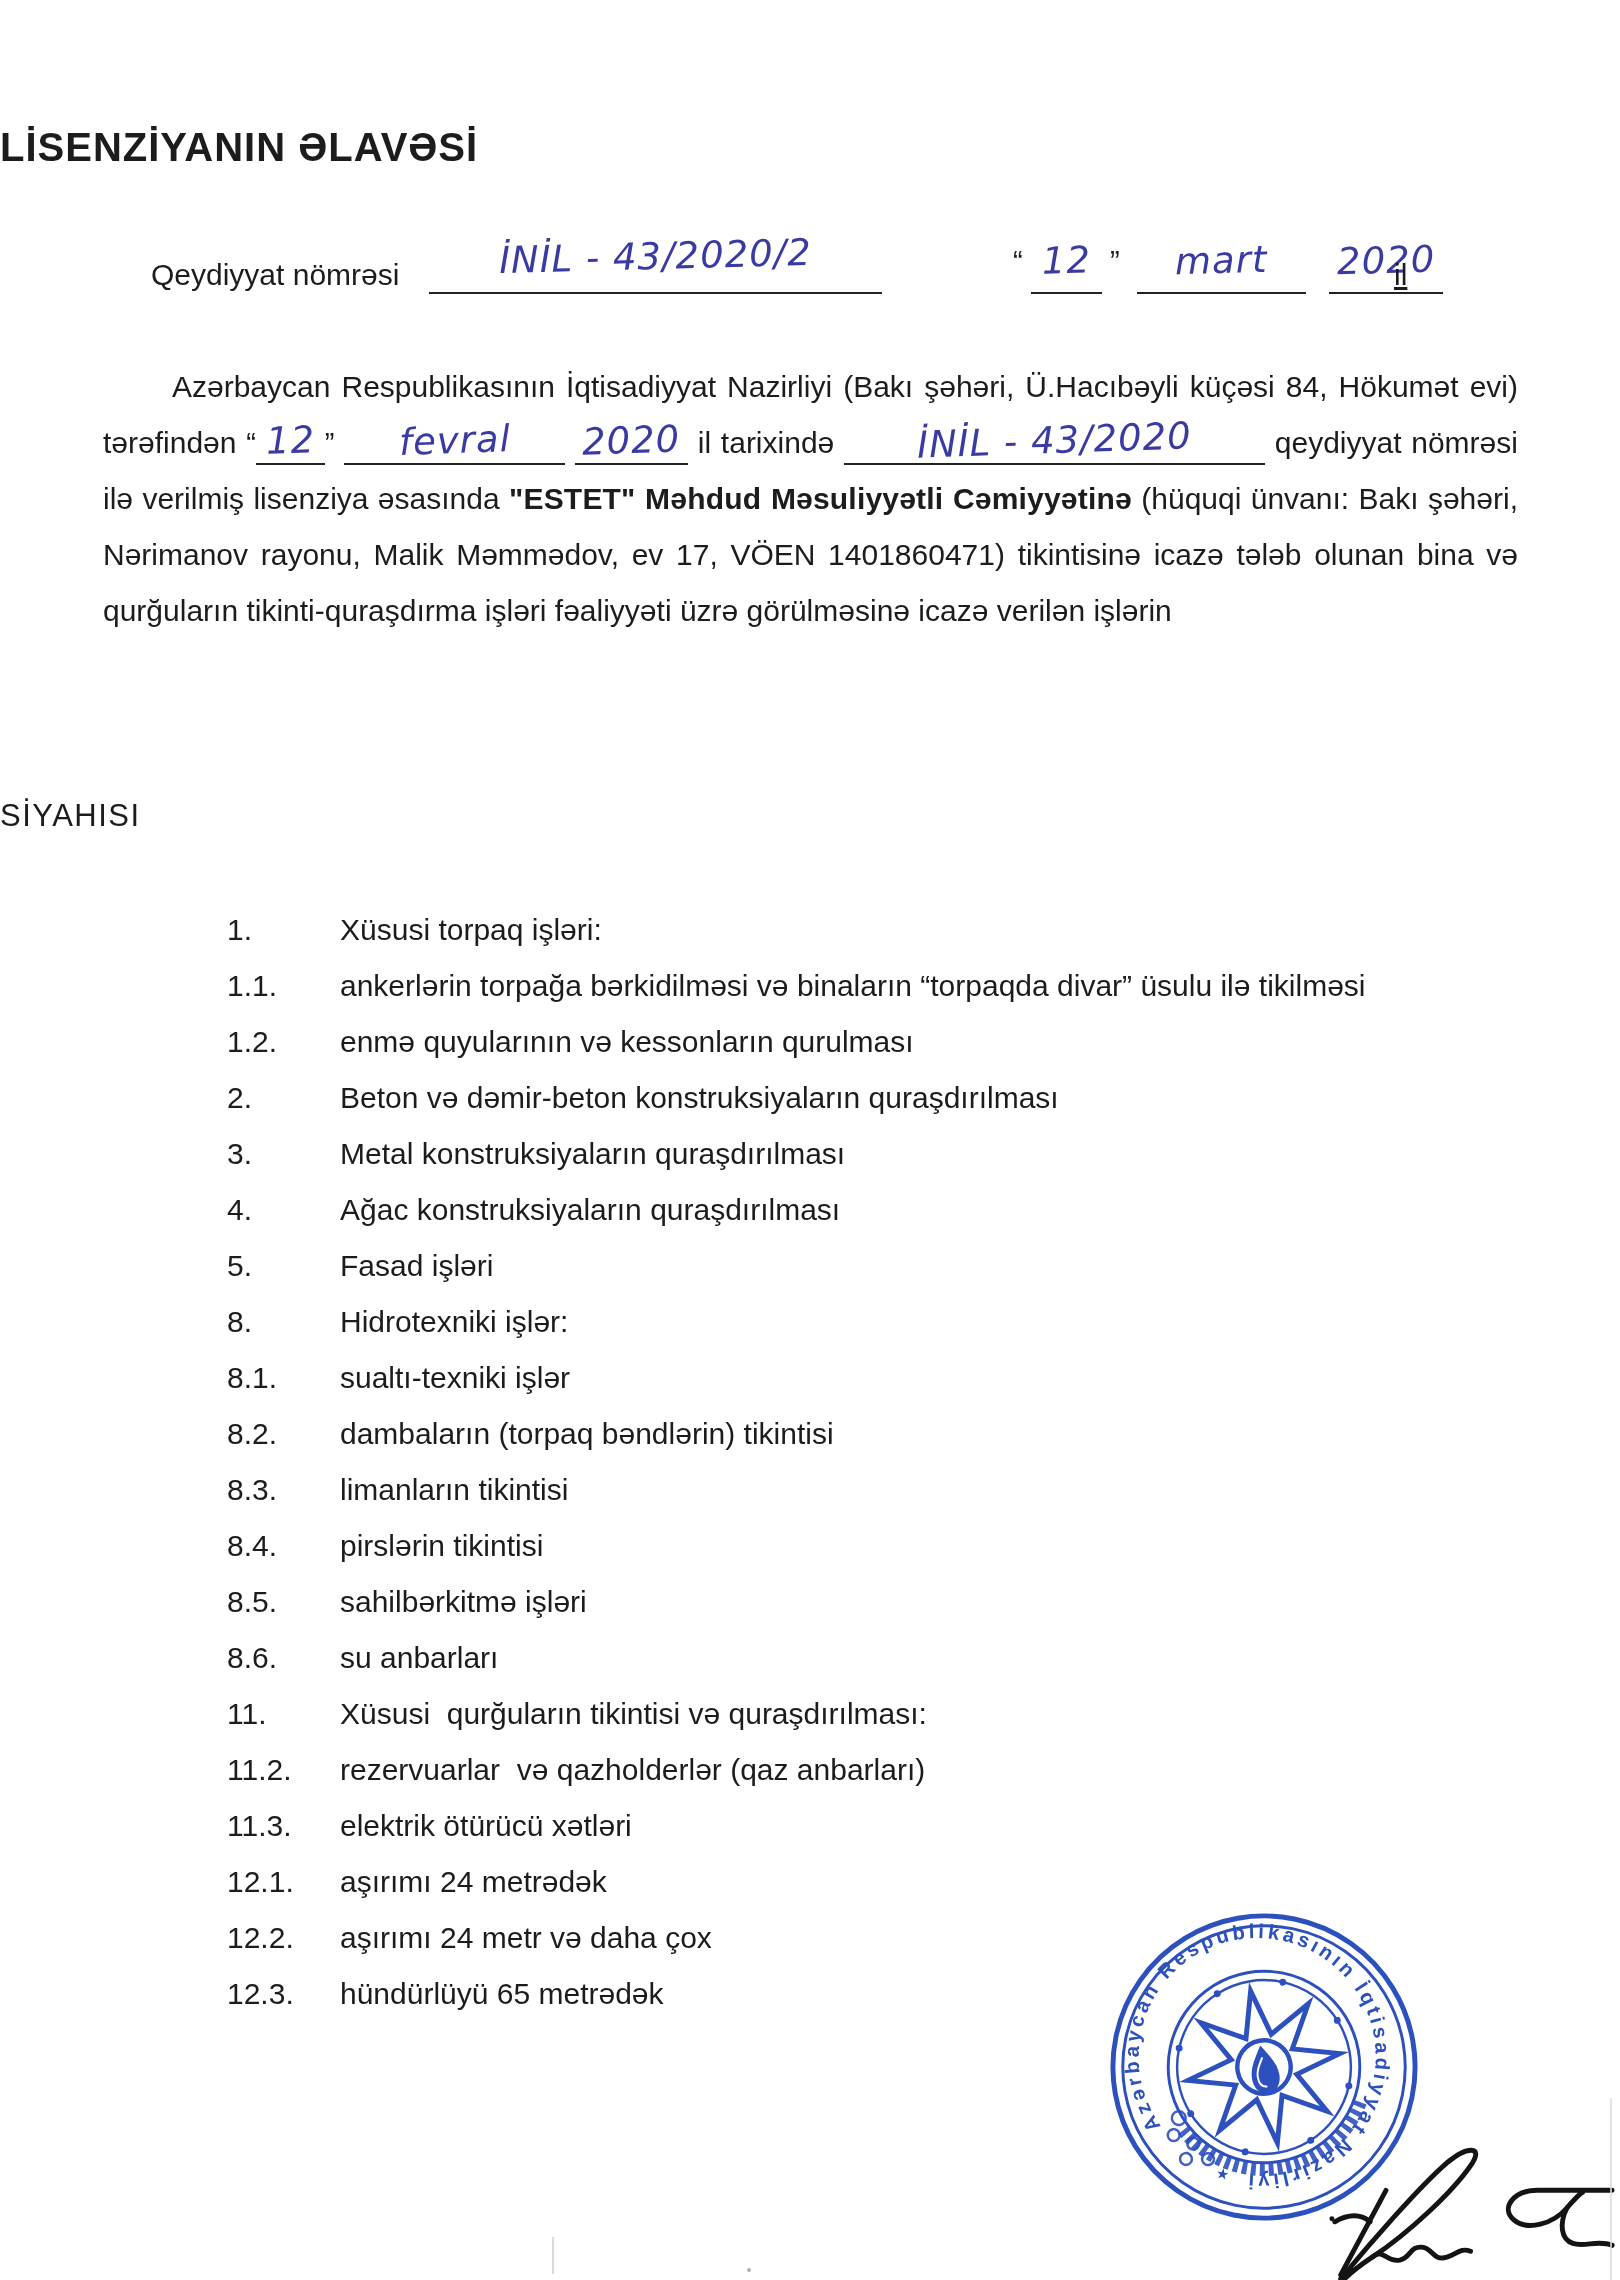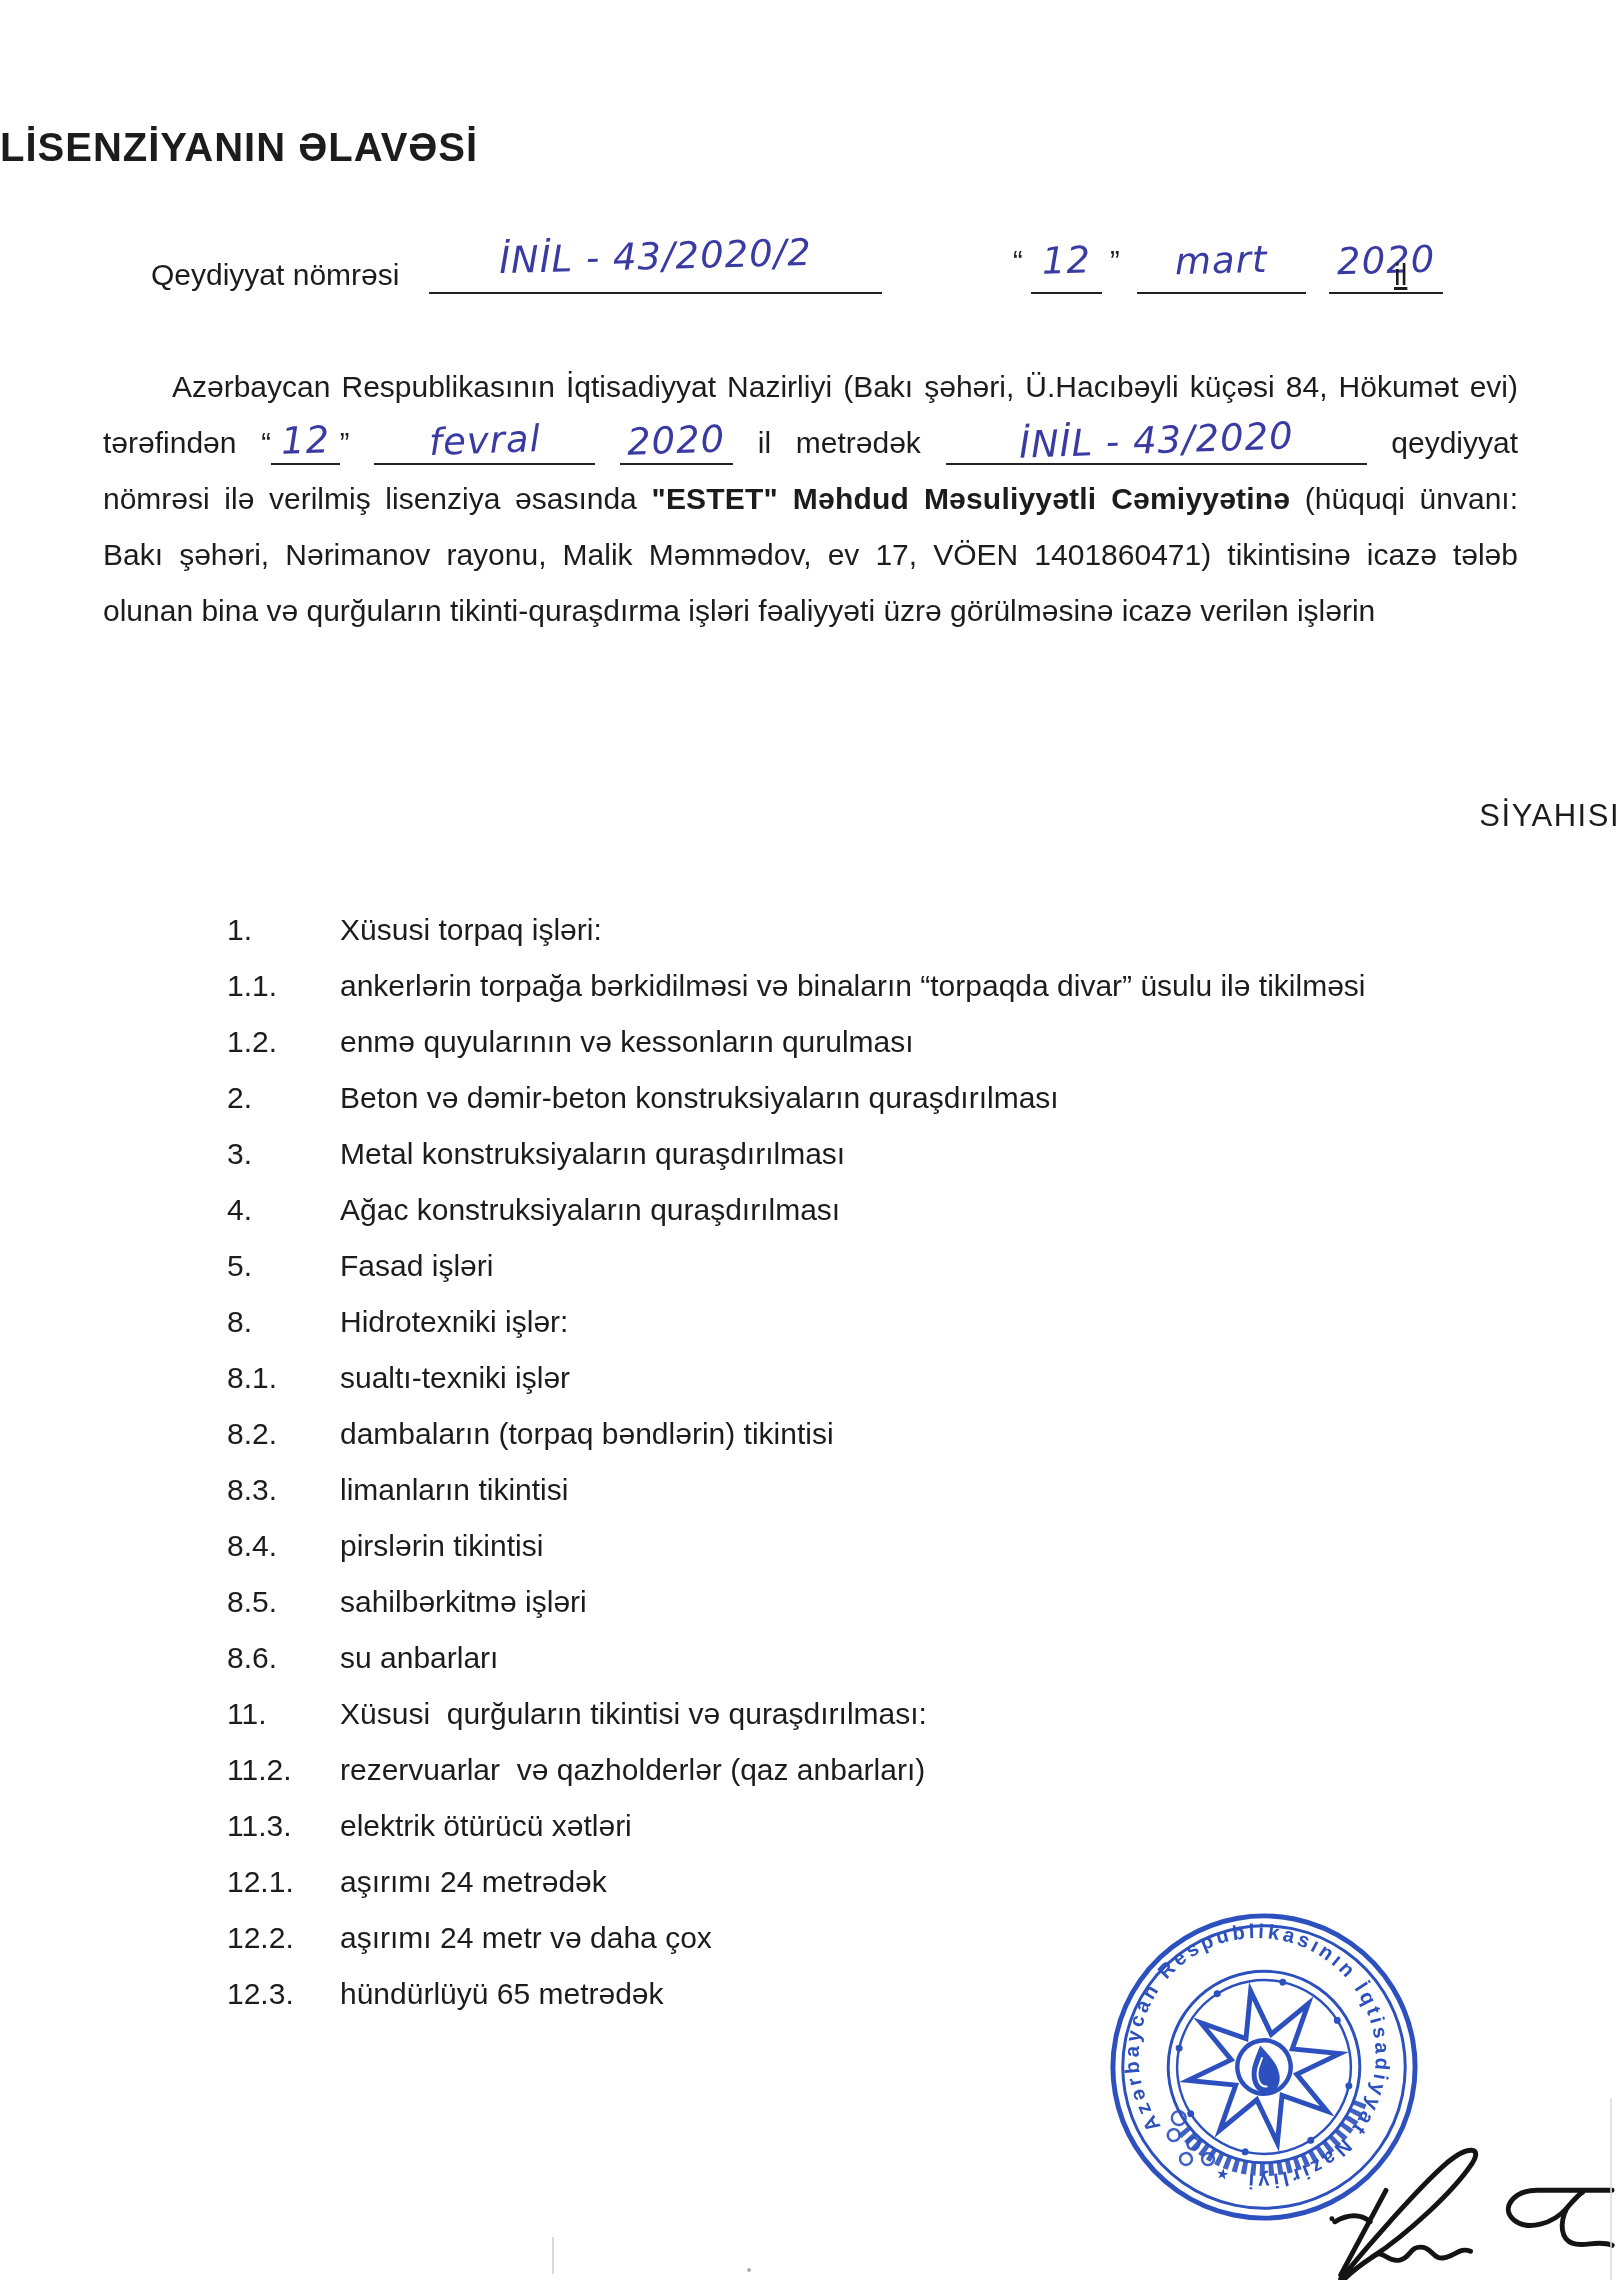--- a/index.html
+++ b/index.html
@@ -40,21 +40,21 @@
   .paragraph .q{font-size:29px;}
   .blank-inline{
     display:inline-block;border-bottom:2.9px solid #222;text-align:center;
     text-indent:0;vertical-align:baseline;line-height:41px;
   }
   .blank-inline .hand{font-size:37px;line-height:41px;transform:rotate(-2deg);}
   .w70{width:69px;}.w225{width:221px;}.w115{width:113px;}.w430{width:421px;}
   .paragraph b{letter-spacing:0.2px;}
 
   .list-heading{
-    position:absolute;top:798px;left:0;width:100%;text-align:right;
+    position:absolute;top:798px;left:0;width:100%;text-align:left;
     font-size:31px;letter-spacing:1.5px;
   }
 
   
   .worklist{position:absolute;left:103px;top:902px;width:1431px;}
   .wrow{display:flex;height:56px;align-items:center;}
   .wnum{
     width:237px;min-width:237px;box-sizing:border-box;padding-left:124px;
     font-size:30px;
   }
@@ -94,21 +94,21 @@
       <span class="hand">2020</span>
     </span>
     <span class="il">il</span>
   </div>
 
   <p class="paragraph">
     <span>Azərbaycan Respublikasının İqtisadiyyat Nazirliyi (Bakı şəhəri, Ü.Hacıbəyli küçəsi 84, Hökumət evi) tərəfindən</span>
     <span class="q">“</span><span class="blank-inline w70"><span class="hand">12</span></span><span class="q">”</span>
     <span class="blank-inline w225"><span class="hand">fevral</span></span>
     <span class="blank-inline w115"><span class="hand">2020</span></span>
-    <span>il metrədək</span>
+    <span>il tarixində</span>
     <span class="blank-inline w430"><span class="hand">İNİL - 43/2020</span></span>
     <span>qeydiyyat nömrəsi ilə verilmiş lisenziya əsasında</span>
     <b>"ESTET" Məhdud Məsuliyyətli Cəmiyyətinə</b>
     <span>(hüquqi ünvanı: Bakı şəhəri, Nərimanov rayonu, Malik Məmmədov, ev 17, VÖEN 1401860471) tikintisinə icazə tələb olunan bina və qurğuların tikinti-quraşdırma işləri fəaliyyəti üzrə görülməsinə icazə verilən işlərin</span>
   </p>
 
   <div class="list-heading">SİYAHISI</div>
 
   <div class="worklist">
     <div class="wrow">

